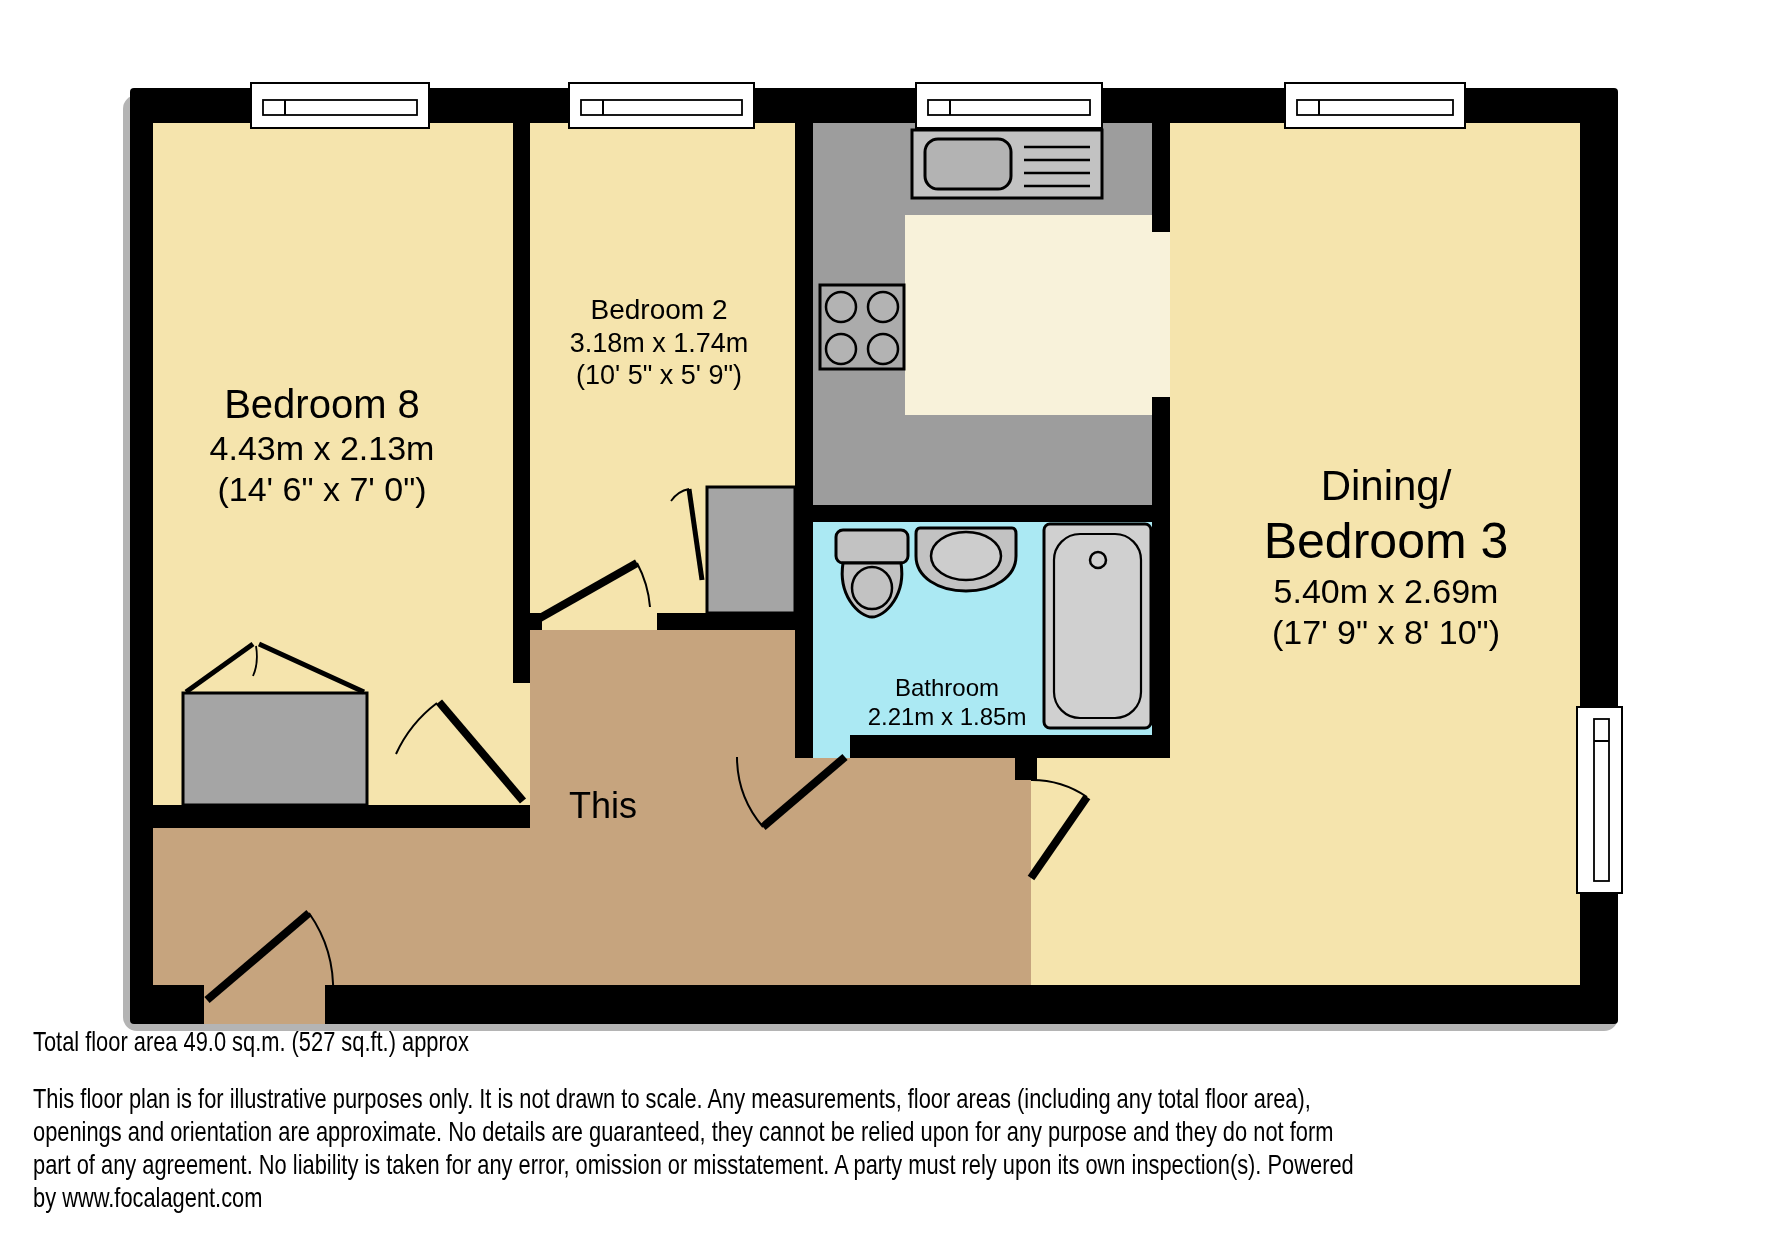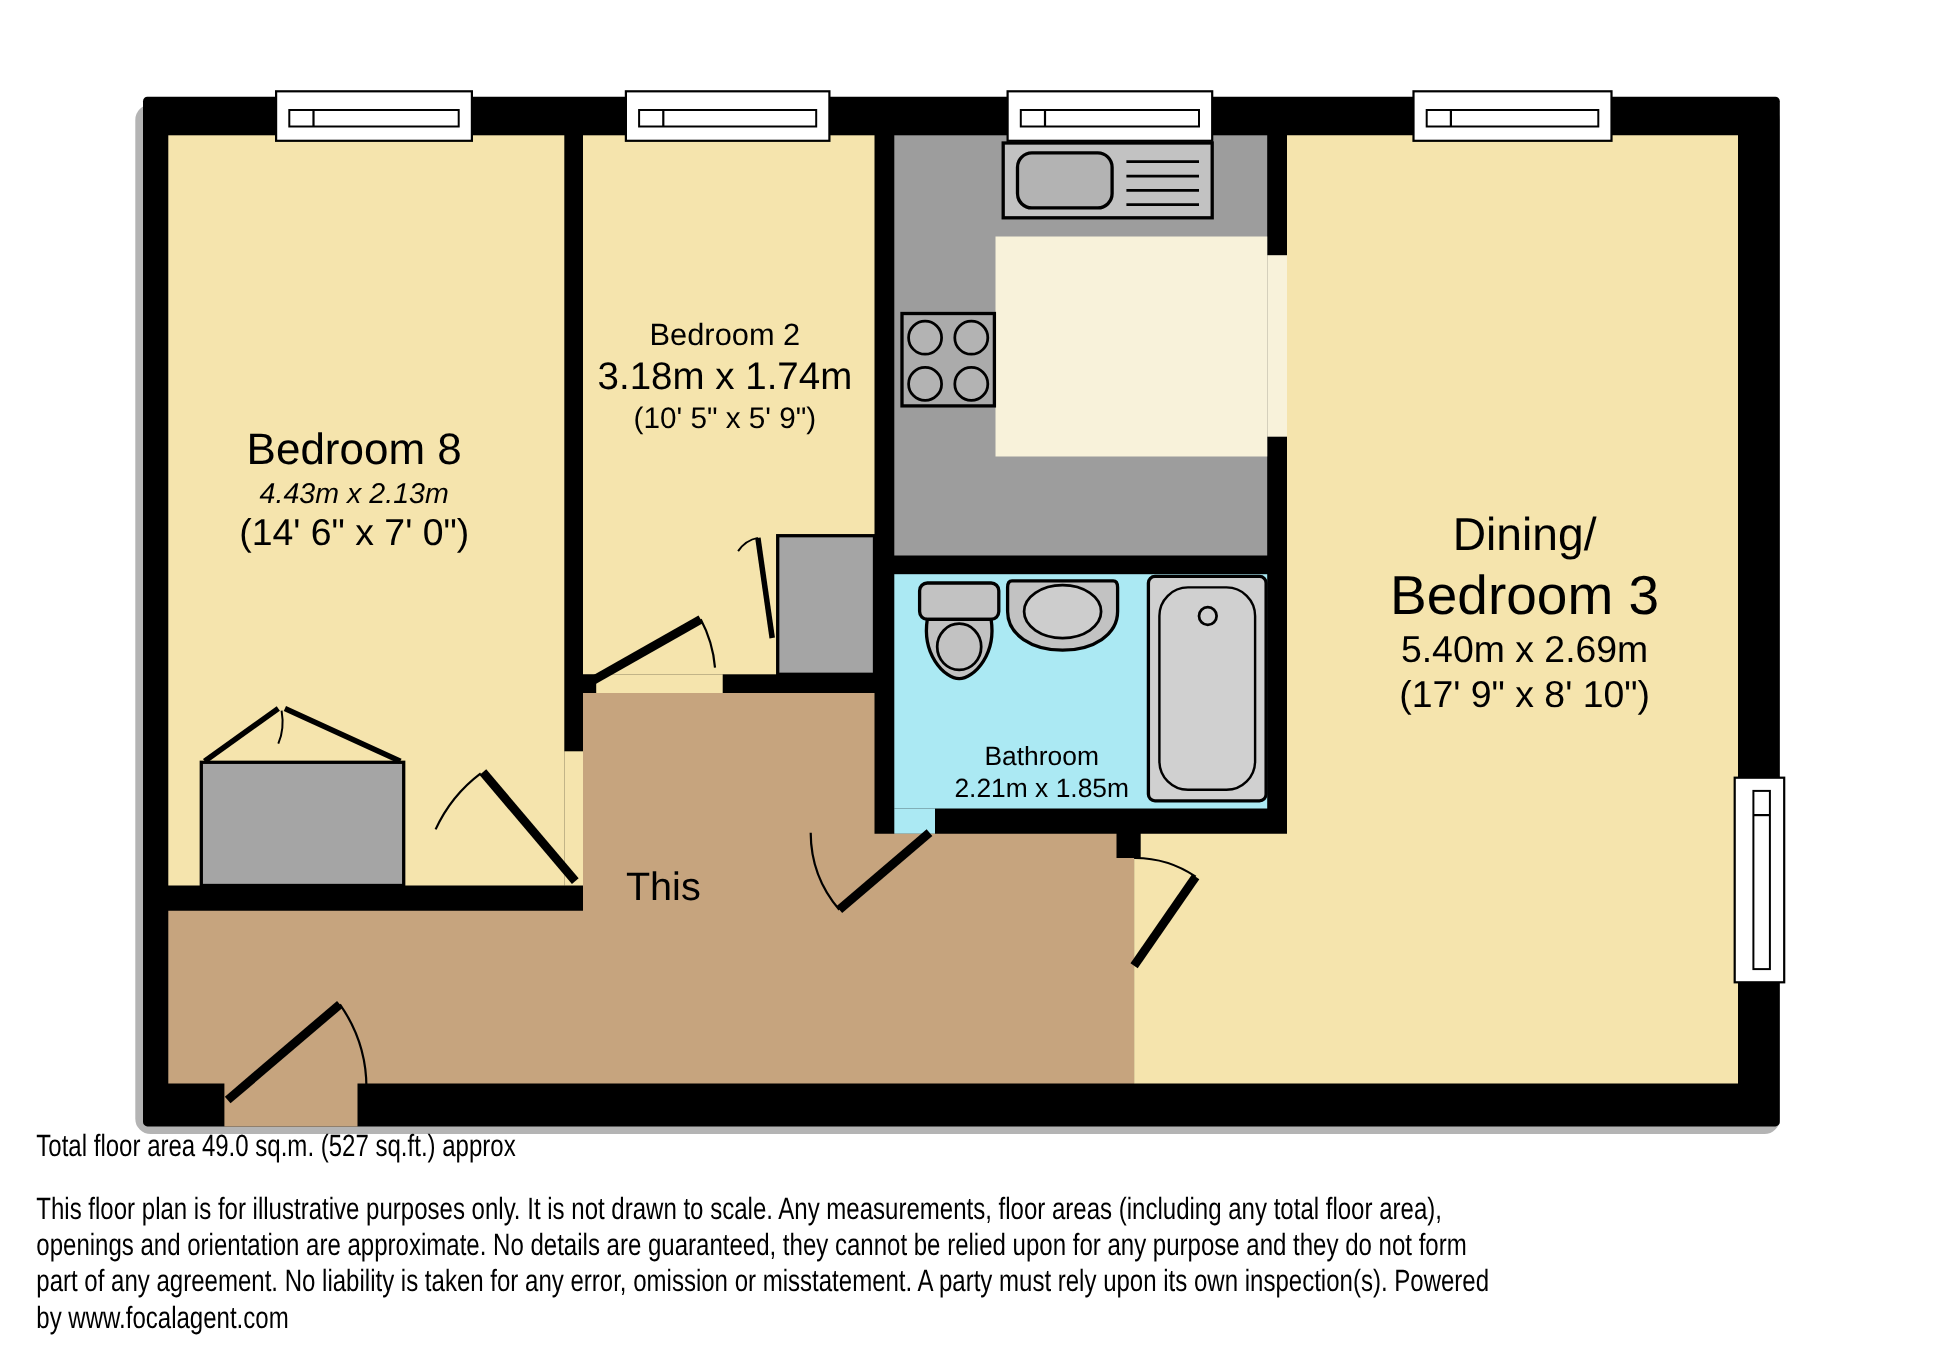--- a/index.html
+++ b/index.html
@@ -147,27 +147,27 @@
       <path class="thin" d="M 737 757 A 108 108 0 0 0 763 827"></path>
     </g>
     <g>
       <line class="leaf" x1="1031" y1="878" x2="1087" y2="797"></line>
       <path class="thin" d="M 1031 780 A 98 98 0 0 1 1087 797"></path>
     </g>
   </svg>
 
   <div class="room-label" style="left:322px;top:445px;">
     <span class="rl-title" style="font-size:40px;">Bedroom 8</span>
-    <span class="rl-dim" style="font-size:26px;font-style:italic;">4.43m x 2.13m</span>
+    <span class="rl-dim" style="font-size:34px;">4.43m x 2.13m</span>
     <span class="rl-dim" style="font-size:34px;">(14' 6" x 7' 0")</span>
   </div>
 
   <div class="room-label" style="left:659px;top:342px;">
     <span class="rl-title" style="font-size:28px;">Bedroom 2</span>
-    <span class="rl-dim" style="font-size:35px;text-align:right;">3.18m x 1.74m</span>
+    <span class="rl-dim" style="font-size:27px;text-align:right;">3.18m x 1.74m</span>
     <span class="rl-dim" style="font-size:27px;">(10' 5" x 5' 9")</span>
   </div>
 
 
   <div class="room-label" style="left:947px;top:702px;margin-top:13px;">
     <span class="rl-title" style="font-size:24px;">Bathroom</span>
     <span class="rl-dim" style="font-size:24px;text-align:center;">2.21m x 1.85m</span>
     <span class="rl-dim" style="font-size:20px;">(7' 3" x 6' 1")</span>
   </div>
 

